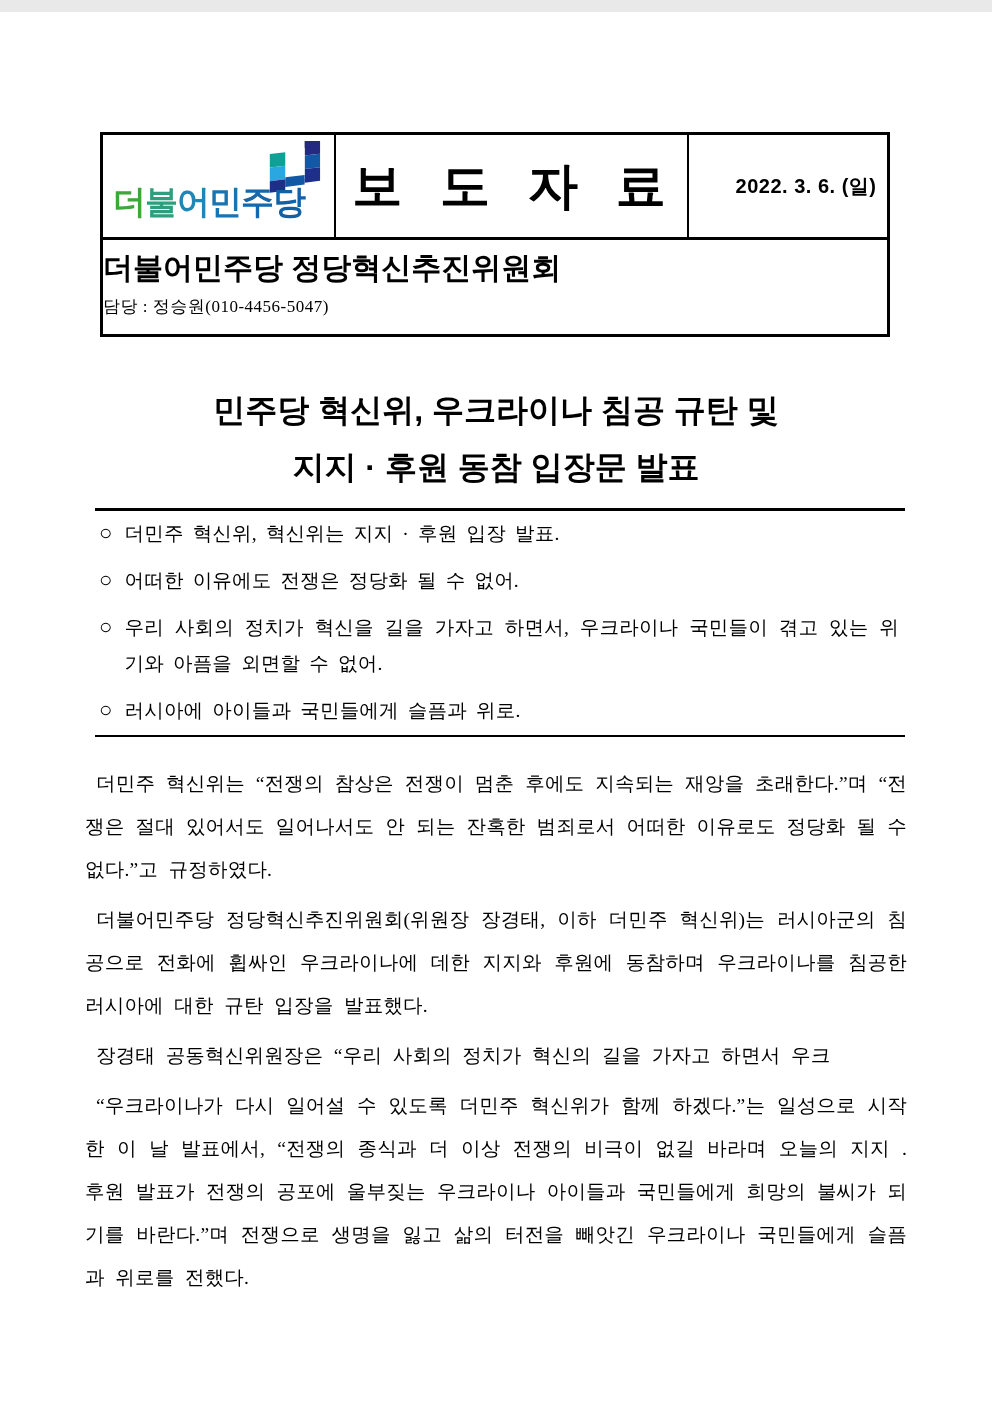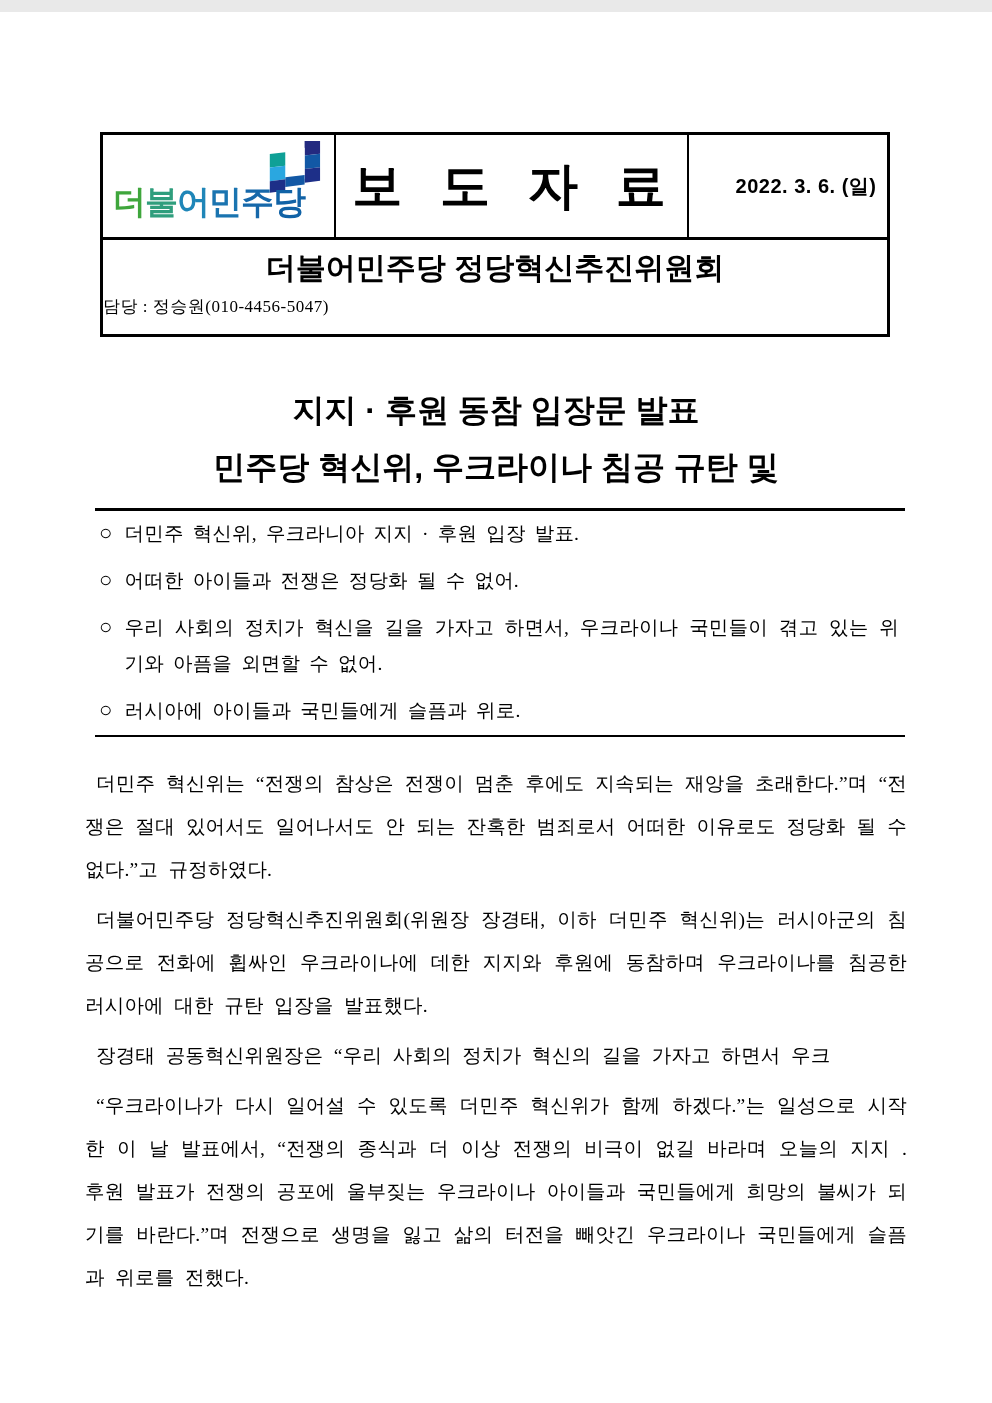--- a/index.html
+++ b/index.html
@@ -43,21 +43,20 @@
   .cell-date {
     width:198px;
     display:flex; align-items:center; justify-content:center;
     font-family:"Liberation Sans","DejaVu Sans",sans-serif;
     font-weight:700; font-size:20px; letter-spacing:0.5px;
     white-space:nowrap;
     padding-left:36px;
   }
   .header-row2 { border-top:3px solid #000; height:97px; padding-top:8px; }
   .org-title {
-    text-align:center;
     font-family:"Liberation Sans","DejaVu Sans",sans-serif;
     font-weight:800; font-size:30px; letter-spacing:0px;
   }
   .contact-line {
     text-align:left; padding-right:8px; margin-top:6px;
     font-size:17px; letter-spacing:0.5px;
   }
 
   
   .doc-title {
@@ -132,32 +131,32 @@
       <div class="cell-doctype">보 도 자 료</div>
       <div class="cell-date">2022. 3. 6. (일)</div>
     </div>
     <div class="header-row2">
       <div class="org-title">더불어민주당 정당혁신추진위원회</div>
       <div class="contact-line">담당 : 정승원(010-4456-5047)</div>
     </div>
   </div>
 
   <div class="doc-title">
+    <div>민주당 혁신위, 우크라이나 침공 규탄 및</div>
     <div>지지 · 후원 동참 입장문 발표</div>
-    <div>민주당 혁신위, 우크라이나 침공 규탄 및</div>
   </div>
 
   <div class="summary-box">
     <div class="summary-item">
       <span class="summary-marker">○</span>
-      <span class="summary-text">더민주 혁신위, 우크라니아 지지 · 후원 입장 발표.</span>
+      <span class="summary-text">더민주 혁신위, 혁신위는 지지 · 후원 입장 발표.</span>
     </div>
     <div class="summary-item">
       <span class="summary-marker">○</span>
-      <span class="summary-text">어떠한 아이들과 전쟁은 정당화 될 수 없어.</span>
+      <span class="summary-text">어떠한 이유에도 전쟁은 정당화 될 수 없어.</span>
     </div>
     <div class="summary-item">
       <span class="summary-marker">○</span>
       <span class="summary-text">우리 사회의 정치가 혁신을 길을 가자고 하면서, 우크라이나 국민들이 겪고 있는 위기와 아픔을 외면할 수 없어.</span>
     </div>
     <div class="summary-item">
       <span class="summary-marker">○</span>
       <span class="summary-text">러시아에 아이들과 국민들에게 슬픔과 위로.</span>
     </div>
   </div>

